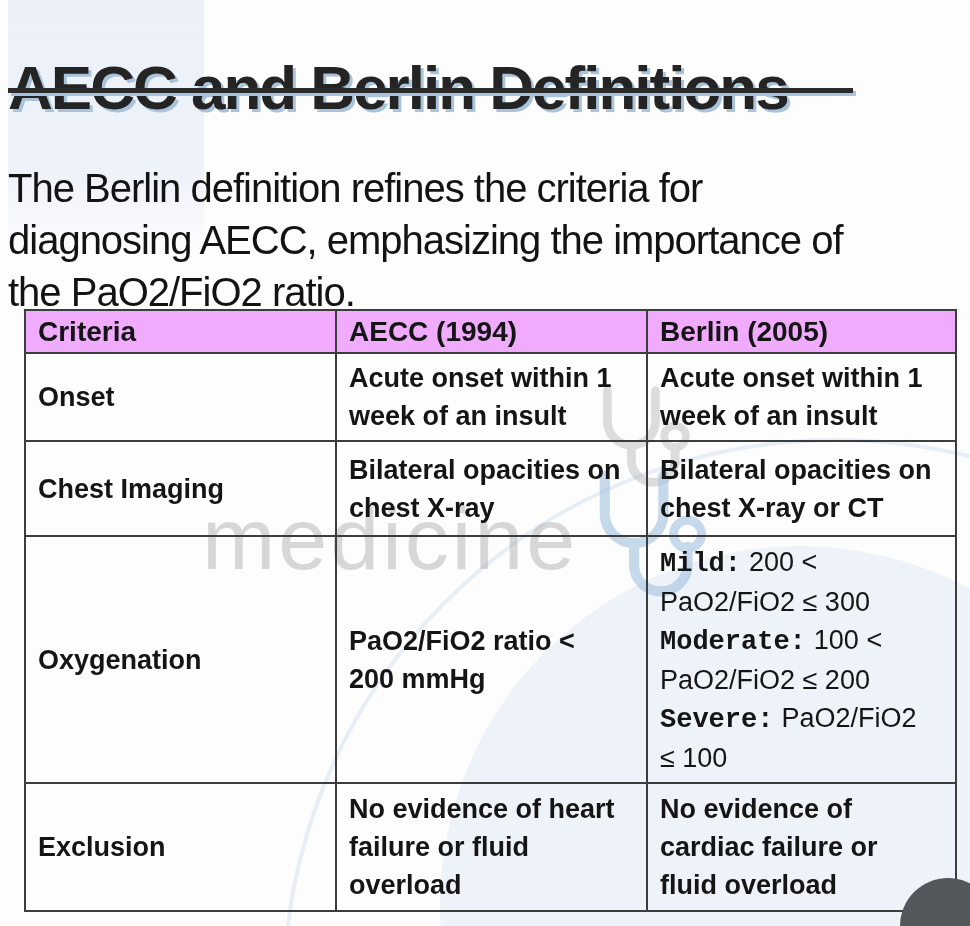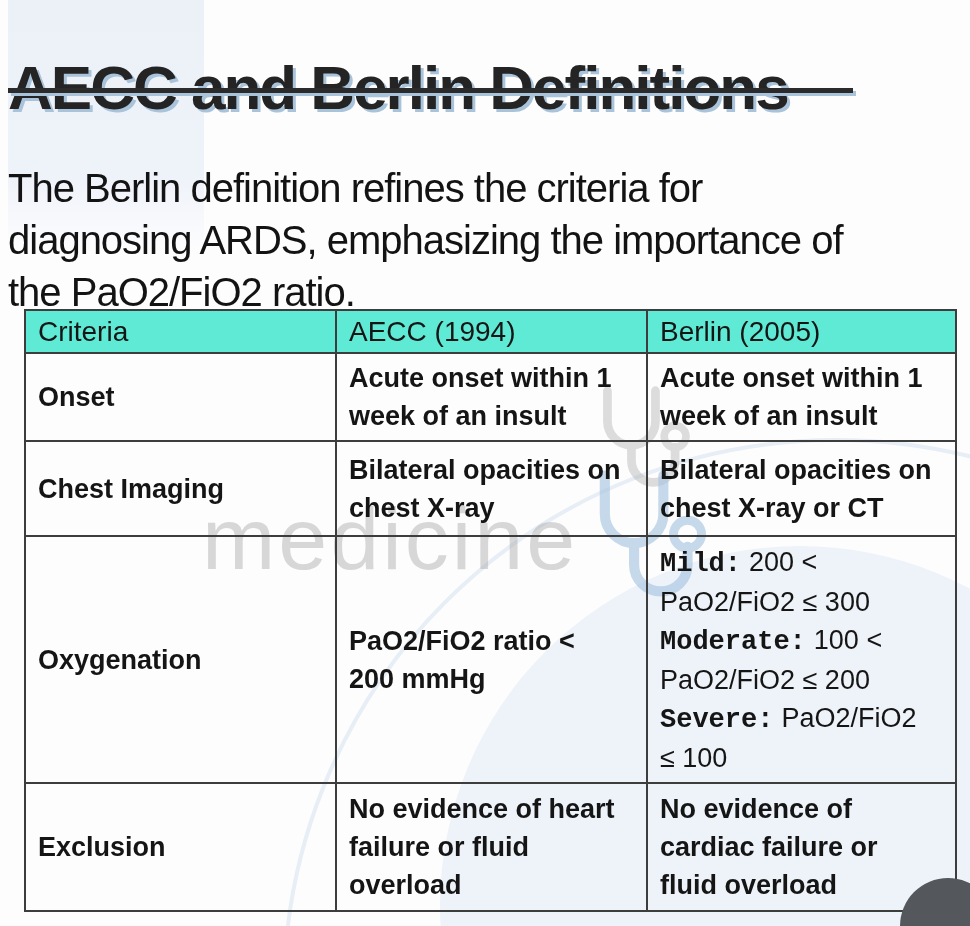--- a/index.html
+++ b/index.html
@@ -76,23 +76,23 @@
     border:2px solid #3d3d3d;
     vertical-align:middle;
     padding:0 18px 0 12px;
     font-size:27px;
     line-height:38px;
     text-align:left;
     background:transparent;
     color:#151515;
   }
   table.grid th{
-    background:#5eead4;
+    background:#f0abfc;
     font-size:28px;
-    font-weight:normal;
+    font-weight:bold;
     height:41px;
   }
   td.crit{font-weight:bold;font-size:28px;}
   tr.r-onset{height:88px;}
   tr.r-chest{height:95px;}
   tr.r-oxy{height:247px;}
   tr.r-excl{height:128px;}
   .cin{display:block;font-weight:bold;}
   .cin.narrow{max-width:250px;}
   .level b{margin-right:8px;font-family:Liberation Mono, monospace;}
@@ -116,21 +116,21 @@
     <svg class="wm-steth-blue" viewBox="0 0 100 110">
       <path d="M20 6 v30 a23 23 0 0 0 46 0 V6" fill="none" stroke="currentColor" stroke-width="8" stroke-linecap="round"></path>
       <path d="M43 60 v16 a21 21 0 0 0 42 0 v-14" fill="none" stroke="currentColor" stroke-width="8" stroke-linecap="round"></path>
       <circle cx="85" cy="52" r="11" fill="none" stroke="currentColor" stroke-width="7"></circle>
     </svg>
   </div>
 
   <h1 class="title">AECC and Berlin Definitions</h1>
   <div class="title-rule"></div>
 
-  <p class="intro">The Berlin definition refines the criteria for diagnosing ARDS, emphasizing the importance of the PaO2/FiO2 ratio.</p>
+  <p class="intro">The Berlin definition refines the criteria for diagnosing AECC, emphasizing the importance of the PaO2/FiO2 ratio.</p>
 
   <div class="tbl-wrap">
     <table class="grid">
       <colgroup>
         <col style="width:311px">
         <col style="width:311px">
         <col style="width:309px">
       </colgroup>
       <tbody>
           <tr>

